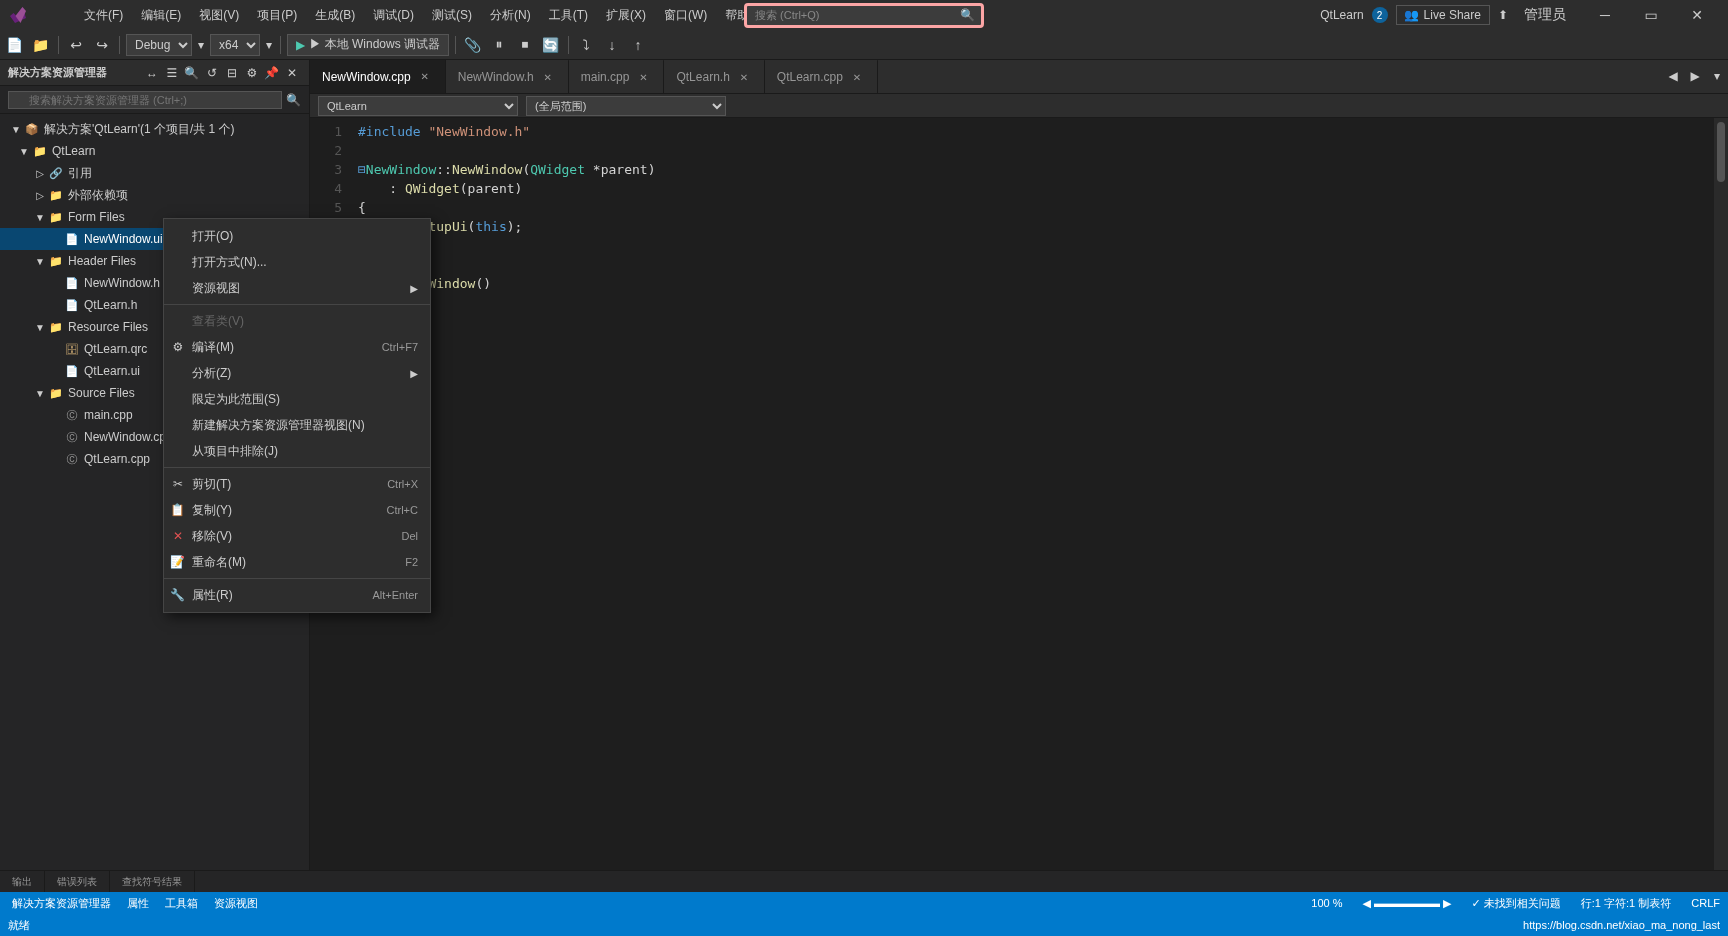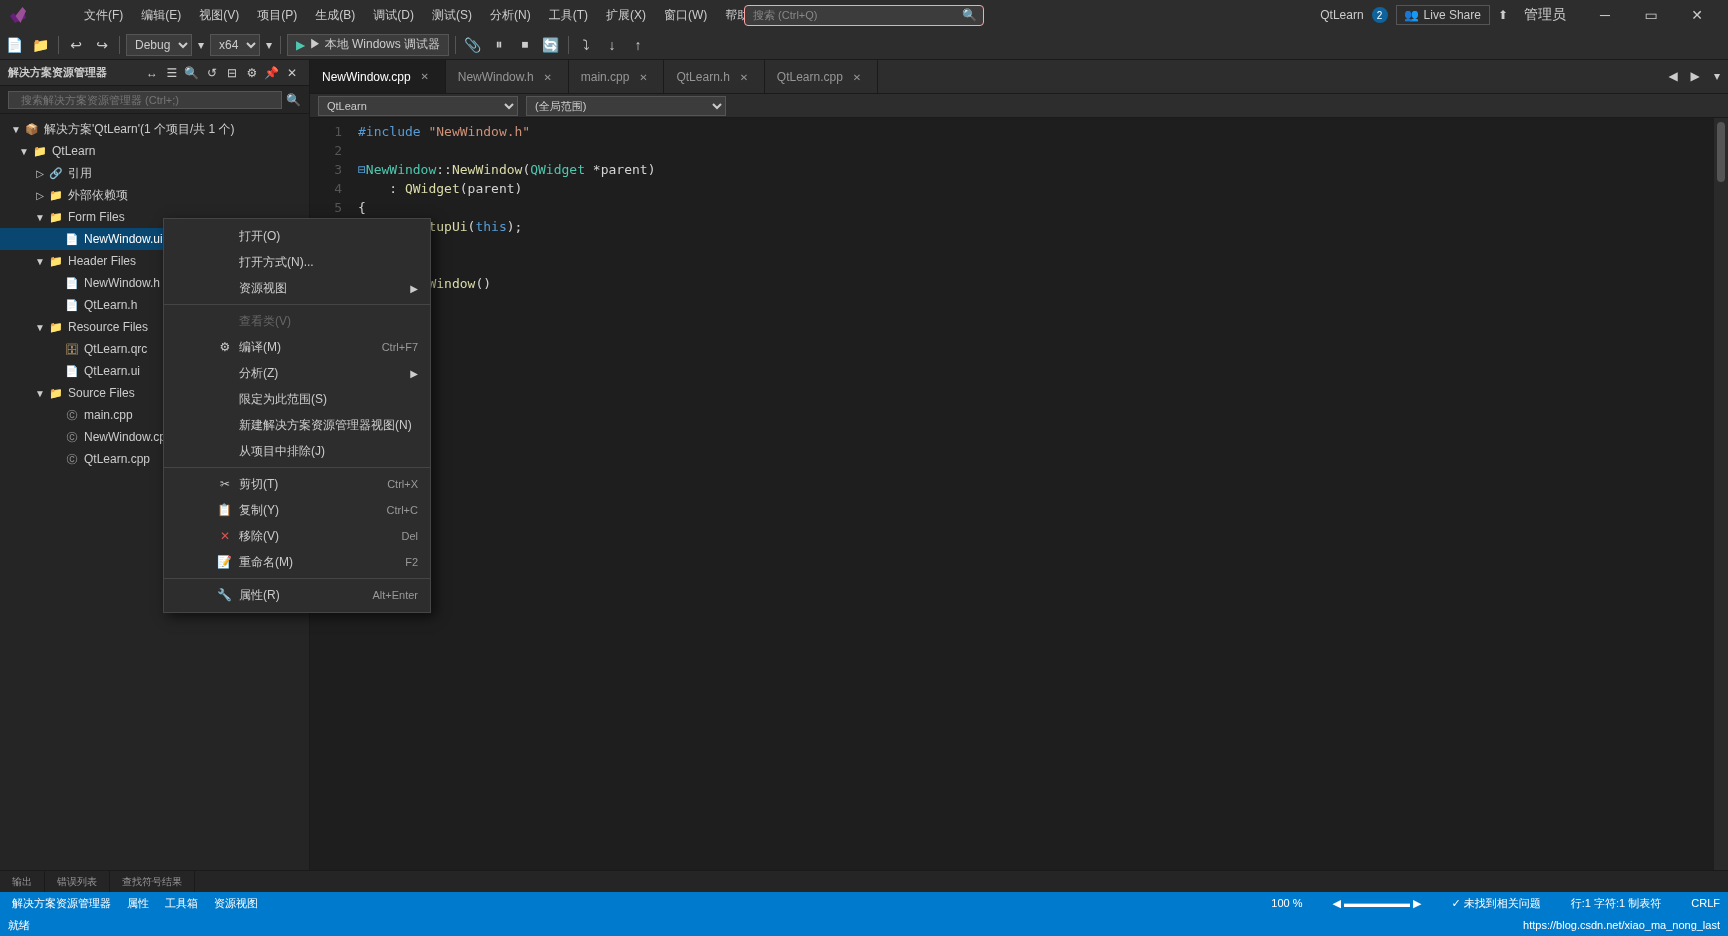--- a/index.html
+++ b/index.html
@@ -32,21 +32,21 @@
     .title-bar-menus span {
       padding: 2px 8px;
       cursor: pointer;
       color: #cccccc;
     }
     .title-bar-search {
       position: absolute;
       left: 50%;
       transform: translateX(-50%);
       background: #3c3c3c;
-      border: 1px solid #fca5a5;
+      border: 3px solid #fca5a5;
       border-radius: 4px;
       padding: 2px 24px 2px 8px;
       color: #ccc;
       font-size: 12px;
       width: 240px;
       display: flex;
       align-items: center;
     }
     .title-bar-right {
       margin-left: auto;
@@ -175,21 +175,21 @@
       align-items: center;
       background: #252526;
       border-bottom: 1px solid #1a1a1a;
     }
     .sidebar-search input {
       flex: 1;
       background: #3c3c3c;
       border: 1px solid #555;
       color: #ccc;
       font-size: 11px;
-      padding: 2px 12px;
+      padding: 2px 20px;
       outline: none;
     }
     .sidebar-search-icon {
       color: #ccc;
       margin-left: 4px;
       cursor: pointer;
     }
     .sidebar-tree {
       flex: 1;
       overflow-y: auto;
@@ -359,21 +359,20 @@
     .cm-item {
       height: 26px;
       display: flex;
       align-items: center;
       padding: 0 12px 0 28px;
       cursor: pointer;
       font-size: 12px;
       color: #cccccc;
       position: relative;
       gap: 4px;
-      margin-left: 47px;
     }
     .cm-item.disabled { color: #666; cursor: default; }
     .cm-icon {
       position: absolute;
       left: 6px;
       width: 16px;
       text-align: center;
       font-size: 12px;
     }
     .cm-shortcut {
@@ -744,21 +743,21 @@
   <div class="bottom-tab">输出</div>
   <div class="bottom-tab">错误列表</div>
   <div class="bottom-tab">查找符号结果</div>
 </div>
 
 <div style="position:absolute;bottom:22px;left:0;right:0;height:22px;background:#007acc;display:flex;align-items:center;padding:0 8px;gap:8px;font-size:11px;color:white;">
   <div class="status-item">解决方案资源管理器</div>
   <div class="status-item">属性</div>
   <div class="status-item">工具箱</div>
   <div class="status-item">资源视图</div>
-  <div style="margin-left:auto;display:flex;align-items:center;gap:30px;">
+  <div style="margin-left:auto;display:flex;align-items:center;gap:20px;">
     <span>100 %</span>
     <span>◀ ▬▬▬▬▬▬ ▶</span>
     <span>✓ 未找到相关问题</span>
     <span>行:1  字符:1  制表符</span>
     <span>CRLF</span>
   </div>
 </div>
 
 <div style="position:absolute;bottom:0;left:0;right:0;height:22px;background:#007acc;display:flex;align-items:center;padding:0 8px;font-size:11px;color:white;">
   <span>就绪</span>

